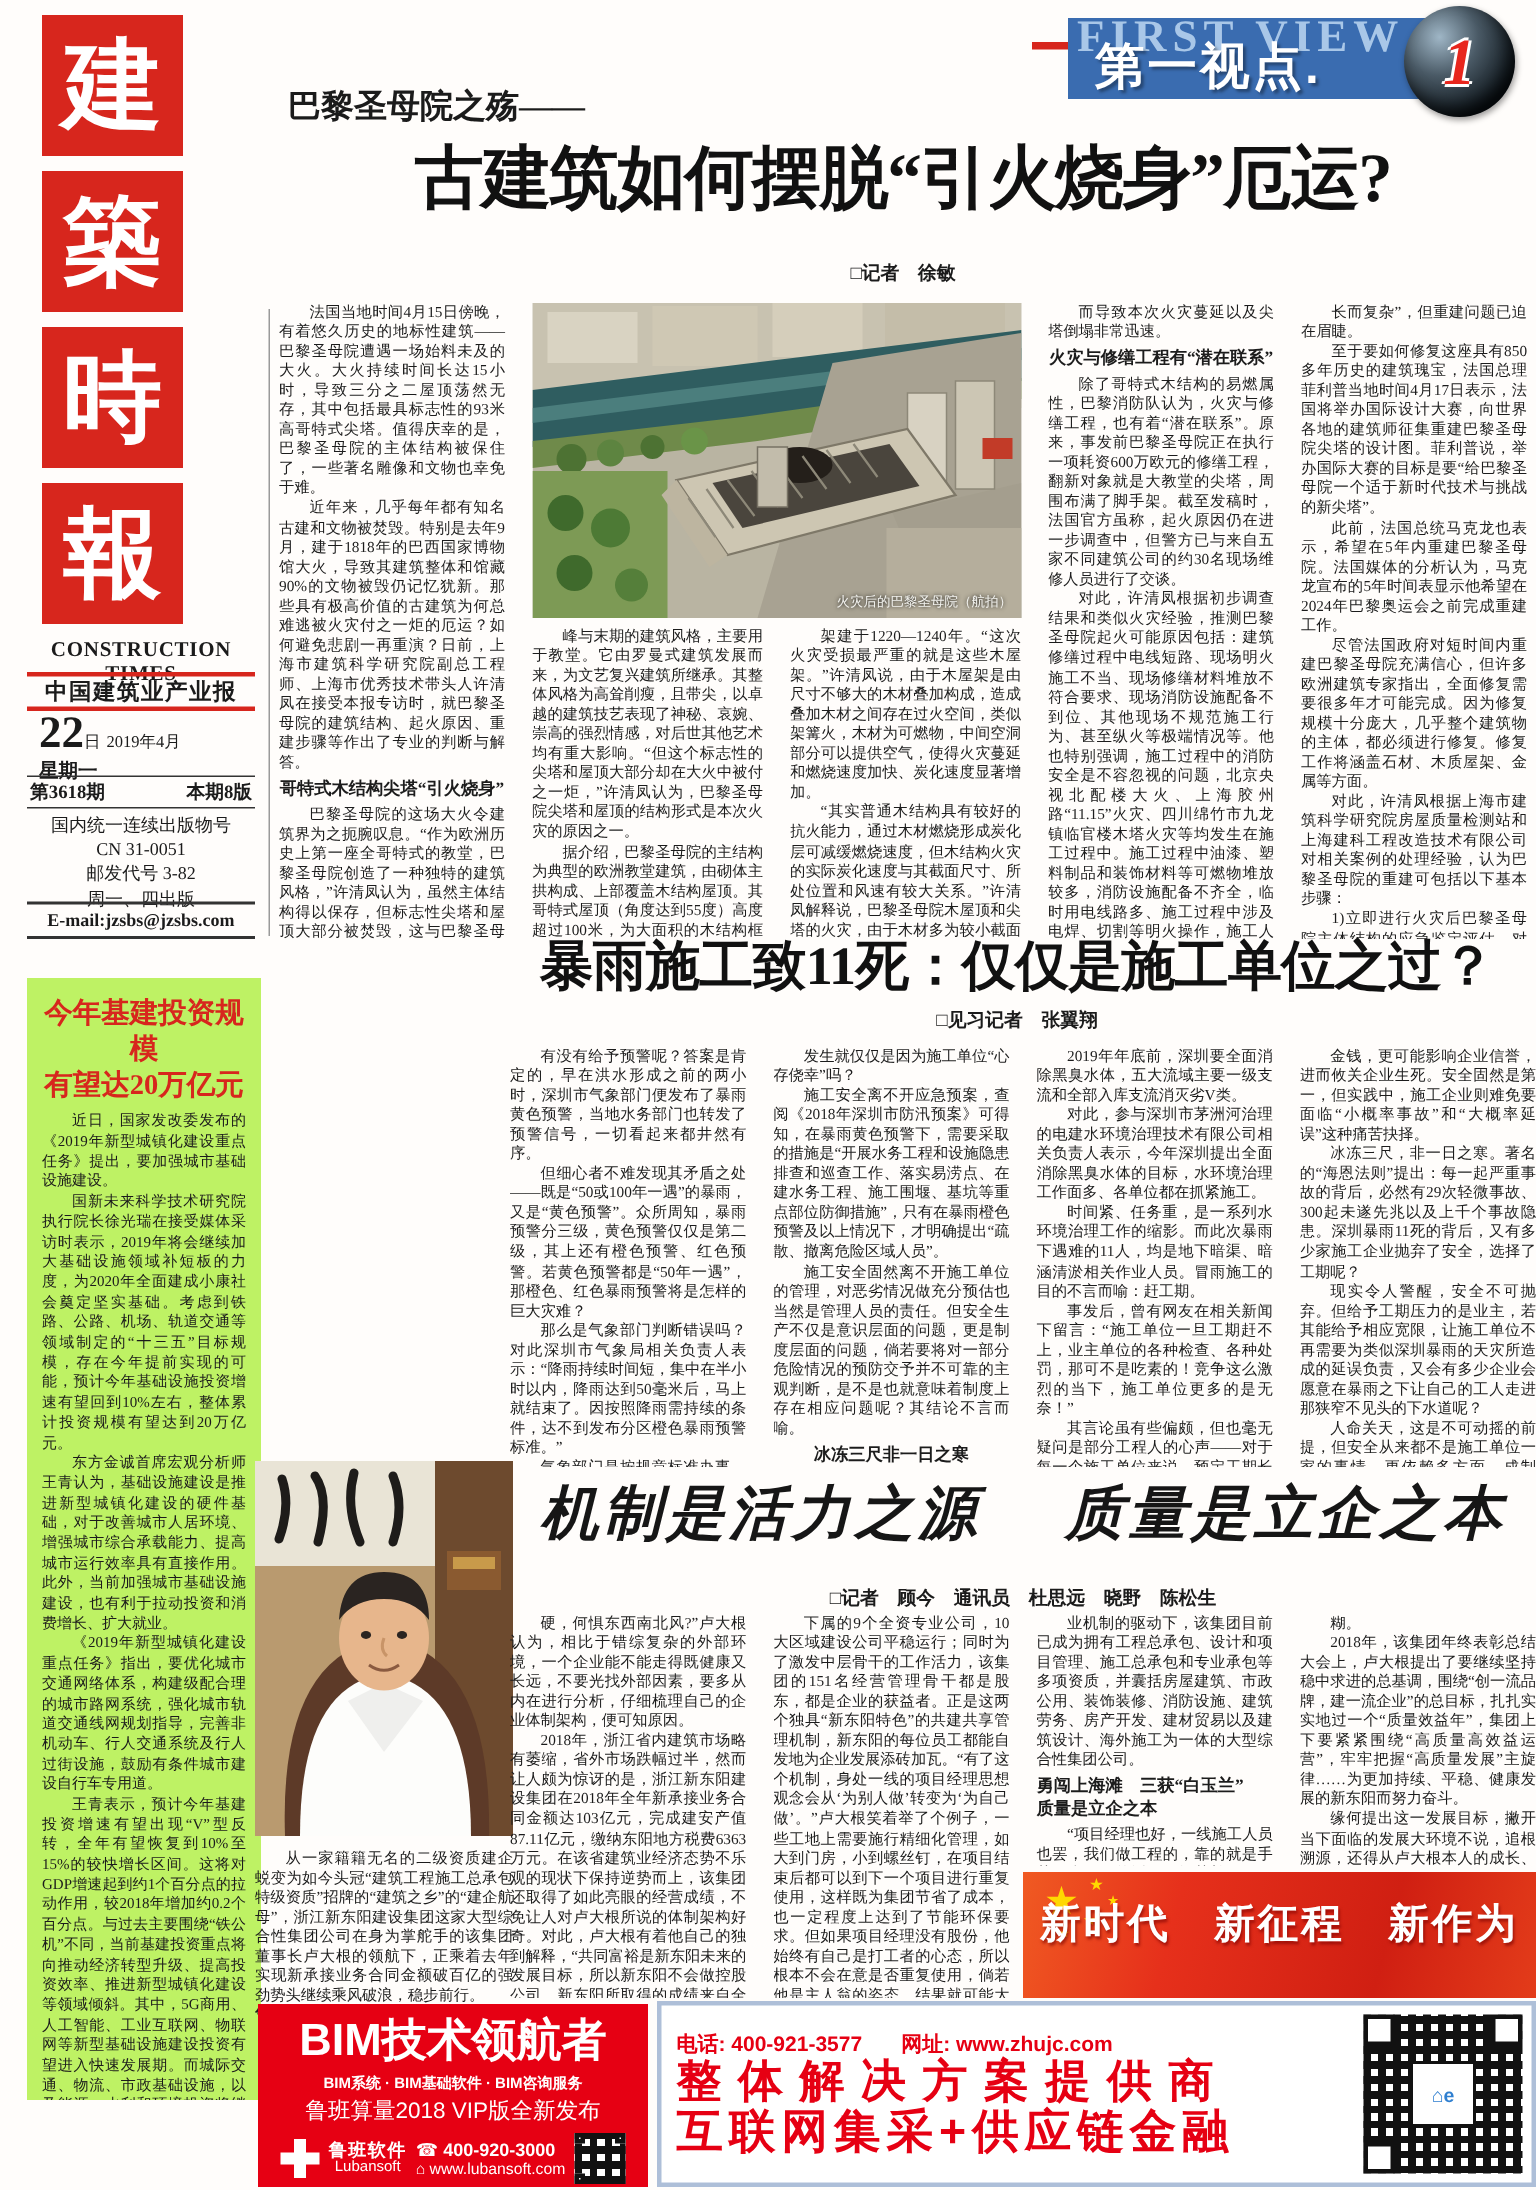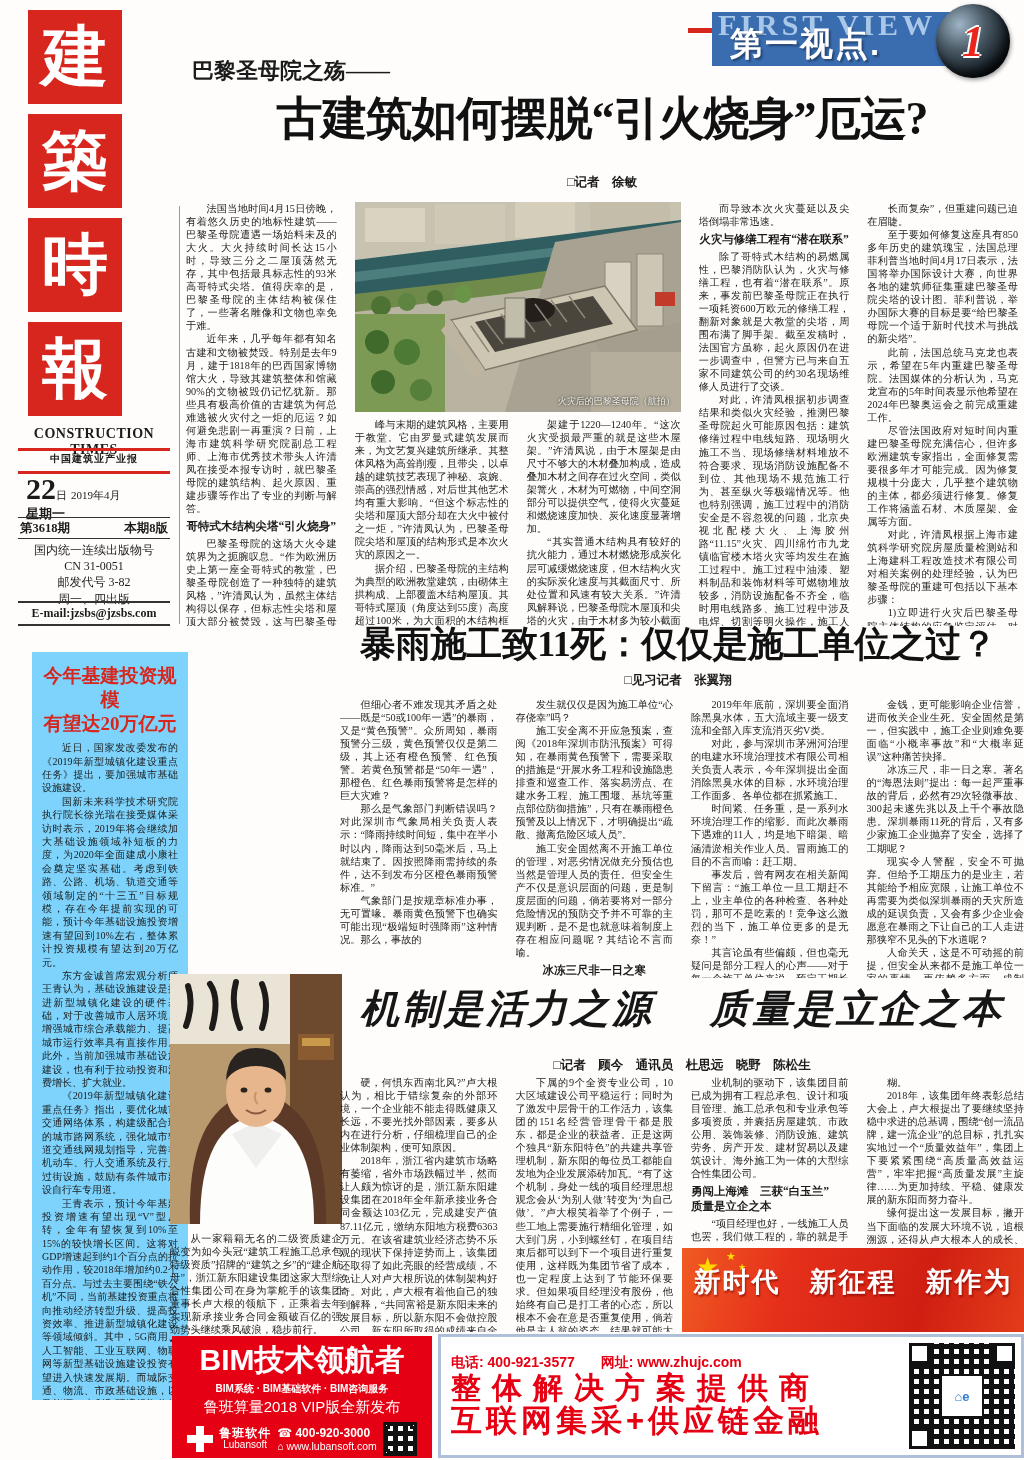--- a/index.html
+++ b/index.html
@@ -5,30 +5,30 @@
   html,body{margin:0;padding:0;background:#e8e8e8;}
   .page{position:relative;width:1024px;height:1460px;background:#fffdfb;margin:0 auto;overflow:hidden;
         font-family:"Liberation Serif","DejaVu Serif",serif;color:#1b1b1b;}
   .abs{position:absolute;}
   
   .logo-block{position:absolute;left:28px;width:94px;height:94px;background:#d7261d;color:#fff;
       display:flex;align-items:center;justify-content:center;font-size:66px;font-weight:bold;
       font-family:"Liberation Serif","DejaVu Serif",serif;}
   .ct-name{left:18px;top:426px;width:152px;text-align:center;font-weight:bold;font-size:14px;letter-spacing:.5px;}
   .redline{position:absolute;left:18px;width:152px;height:3px;background:#d7261d;}
-  .tagline{left:18px;top:452px;width:152px;text-align:center;font-weight:bold;font-size:10px;letter-spacing:1px;}
+  .tagline{left:18px;top:452px;width:152px;text-align:center;font-weight:bold;font-size:15px;letter-spacing:1px;}
   .dateblk{left:26px;top:474px;width:140px;}
   .bigday{font-size:30px;font-weight:bold;line-height:1;}
   .daysmall{font-size:11px;}
   .weekday{font-size:13px;font-weight:bold;margin-top:1px;}
   .hr1{position:absolute;left:18px;width:152px;height:1px;background:#333;}
   .issue{left:20px;top:520px;width:148px;display:flex;justify-content:space-between;font-weight:bold;font-size:12.5px;}
   .pub{left:18px;top:542px;width:152px;text-align:center;font-size:12px;line-height:1.35;}
   .email{left:18px;top:606px;width:152px;text-align:center;font-weight:bold;font-size:12px;}
-  .pinkbox{left:32px;top:652px;width:156px;height:748px;background:#7dd3fc;box-sizing:border-box;padding:10px 10px;overflow:hidden;}
+  .pinkbox{left:18px;top:652px;width:156px;height:748px;background:#bef264;box-sizing:border-box;padding:10px 10px;overflow:hidden;}
   .pinkbox h2{margin:2px 0 6px;color:#d7261d;font-size:19px;line-height:1.25;text-align:center;font-weight:bold;}
   .pinkbox p{margin:0;font-size:10px;line-height:1.34;text-align:justify;text-indent:2em;}
   
   .fv-band{left:712px;top:12px;width:242px;height:54px;background:#3a6cb0;}
   .fv-en{left:718px;top:8px;width:240px;color:#a9c7e8;font-size:30px;font-weight:bold;letter-spacing:4px;font-family:"Liberation Serif",serif;}
   .fv-cn{left:730px;top:22px;width:230px;color:#fff;font-size:33px;font-weight:900;letter-spacing:2px;
          font-family:"Liberation Sans","DejaVu Sans",sans-serif;text-shadow:2px 2px 2px rgba(0,0,0,.35);}
   .fv-ball{left:936px;top:4px;width:74px;height:74px;border-radius:50%;
      background:radial-gradient(circle at 32% 28%,#9fb6c6 0%,#4a5a66 35%,#0c1318 75%);
      box-shadow:inset -4px -6px 10px rgba(0,0,0,.6),1px 2px 4px rgba(0,0,0,.4);
@@ -225,20 +225,21 @@
       <p>2)立即对留存的重要文物和艺术品进行保护，需要移位保护的应在相关文物专家的指导下尽快实施；</p>
 
     </div>
   </div>
 
   <div class="abs headline2">暴雨施工致11死：仅仅是施工单位之过？</div>
   <div class="abs byline" style="left:332px;top:672px;width:692px">□见习记者　张翼翔</div>
 
   <div class="abs colrow news" style="left:340px;top:698px;width:684px">
     <div class="ncol" style="width:162px;height:280px">
+      <p>有没有给予预警呢？答案是肯定的，早在洪水形成之前的两小时，深圳市气象部门便发布了暴雨黄色预警，当地水务部门也转发了预警信号，一切看起来都井然有序。</p>
       <p>但细心者不难发现其矛盾之处——既是“50或100年一遇”的暴雨，又是“黄色预警”。众所周知，暴雨预警分三级，黄色预警仅仅是第二级，其上还有橙色预警、红色预警。若黄色预警都是“50年一遇”，那橙色、红色暴雨预警将是怎样的巨大灾难？</p>
       <p>那么是气象部门判断错误吗？对此深圳市气象局相关负责人表示：“降雨持续时间短，集中在半小时以内，降雨达到50毫米后，马上就结束了。因按照降雨需持续的条件，达不到发布分区橙色暴雨预警标准。”</p>
       <p>气象部门是按规章标准办事，无可置喙。暴雨黄色预警下也确实可能出现“极端短时强降雨”这种情况。那么，事故的</p>
     </div>
     <div class="ncol" style="width:162px;height:280px">
       <p>发生就仅仅是因为施工单位“心存侥幸”吗？</p>
       <p>施工安全离不开应急预案，查阅《2018年深圳市防汛预案》可得知，在暴雨黄色预警下，需要采取的措施是“开展水务工程和设施隐患排查和巡查工作、落实易涝点、在建水务工程、施工围堰、基坑等重点部位防御措施”，只有在暴雨橙色预警及以上情况下，才明确提出“疏散、撤离危险区域人员”。</p>
       <p>施工安全固然离不开施工单位的管理，对恶劣情况做充分预估也当然是管理人员的责任。但安全生产不仅是意识层面的问题，更是制度层面的问题，倘若要将对一部分危险情况的预防交予并不可靠的主观判断，是不是也就意味着制度上存在相应问题呢？其结论不言而喻。</p>
       <h4>冰冻三尺非一日之寒</h4>
 

